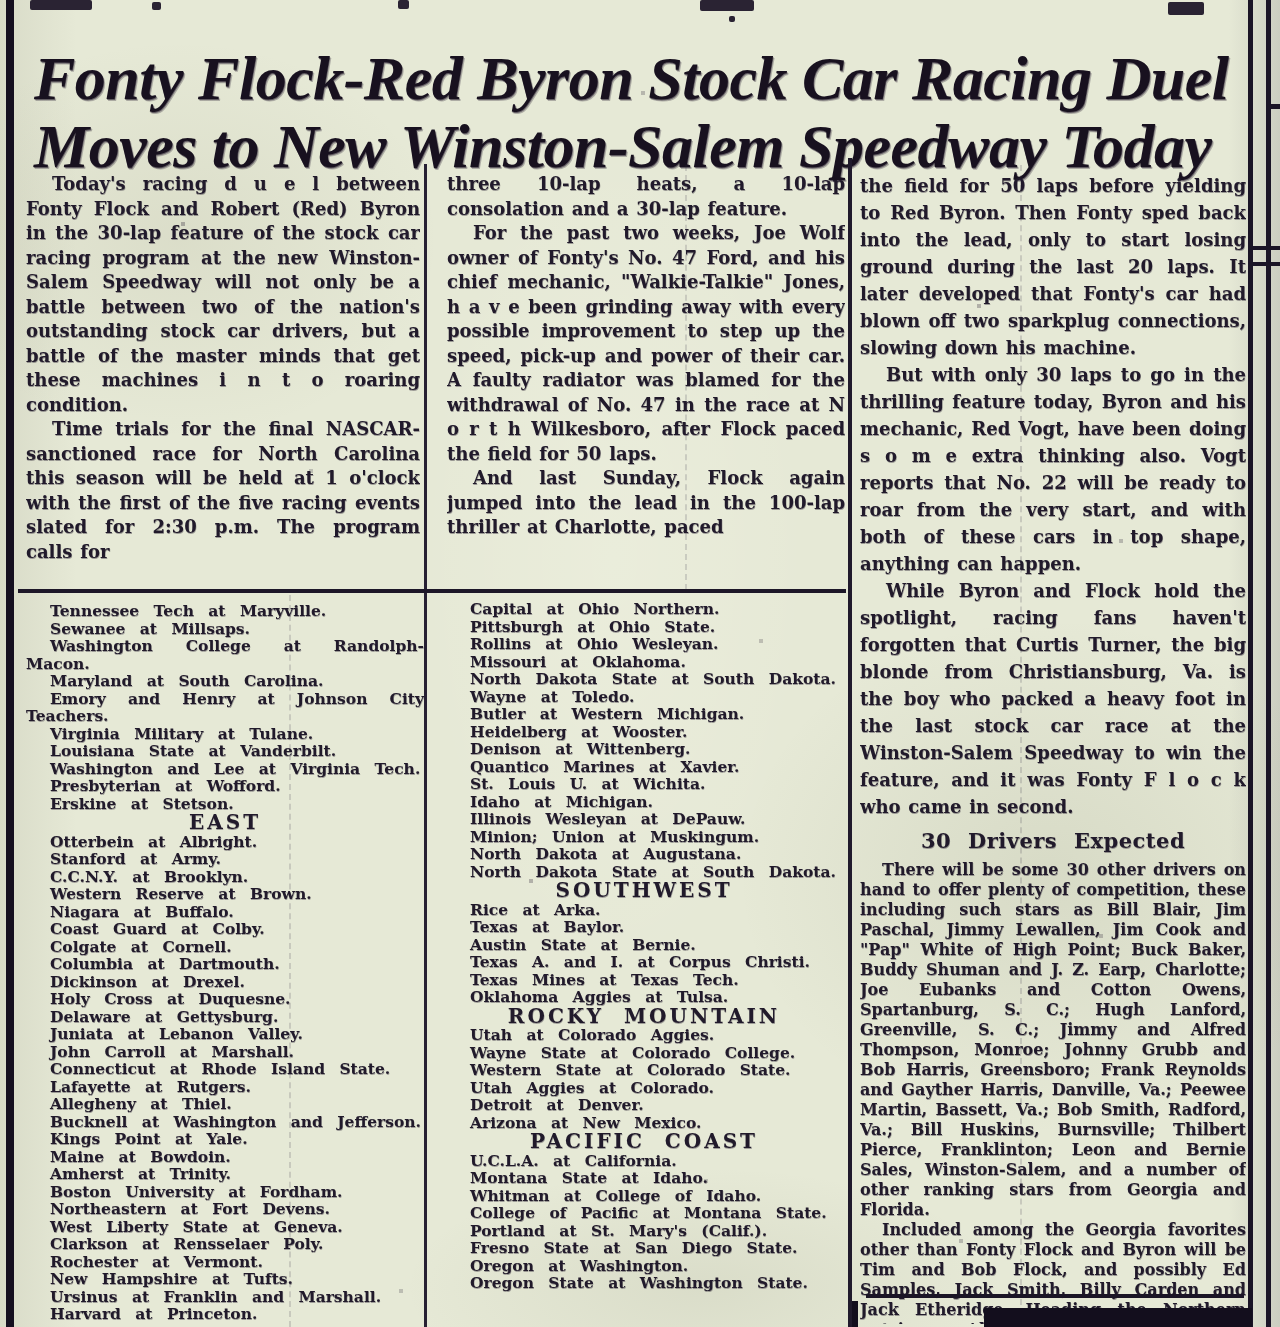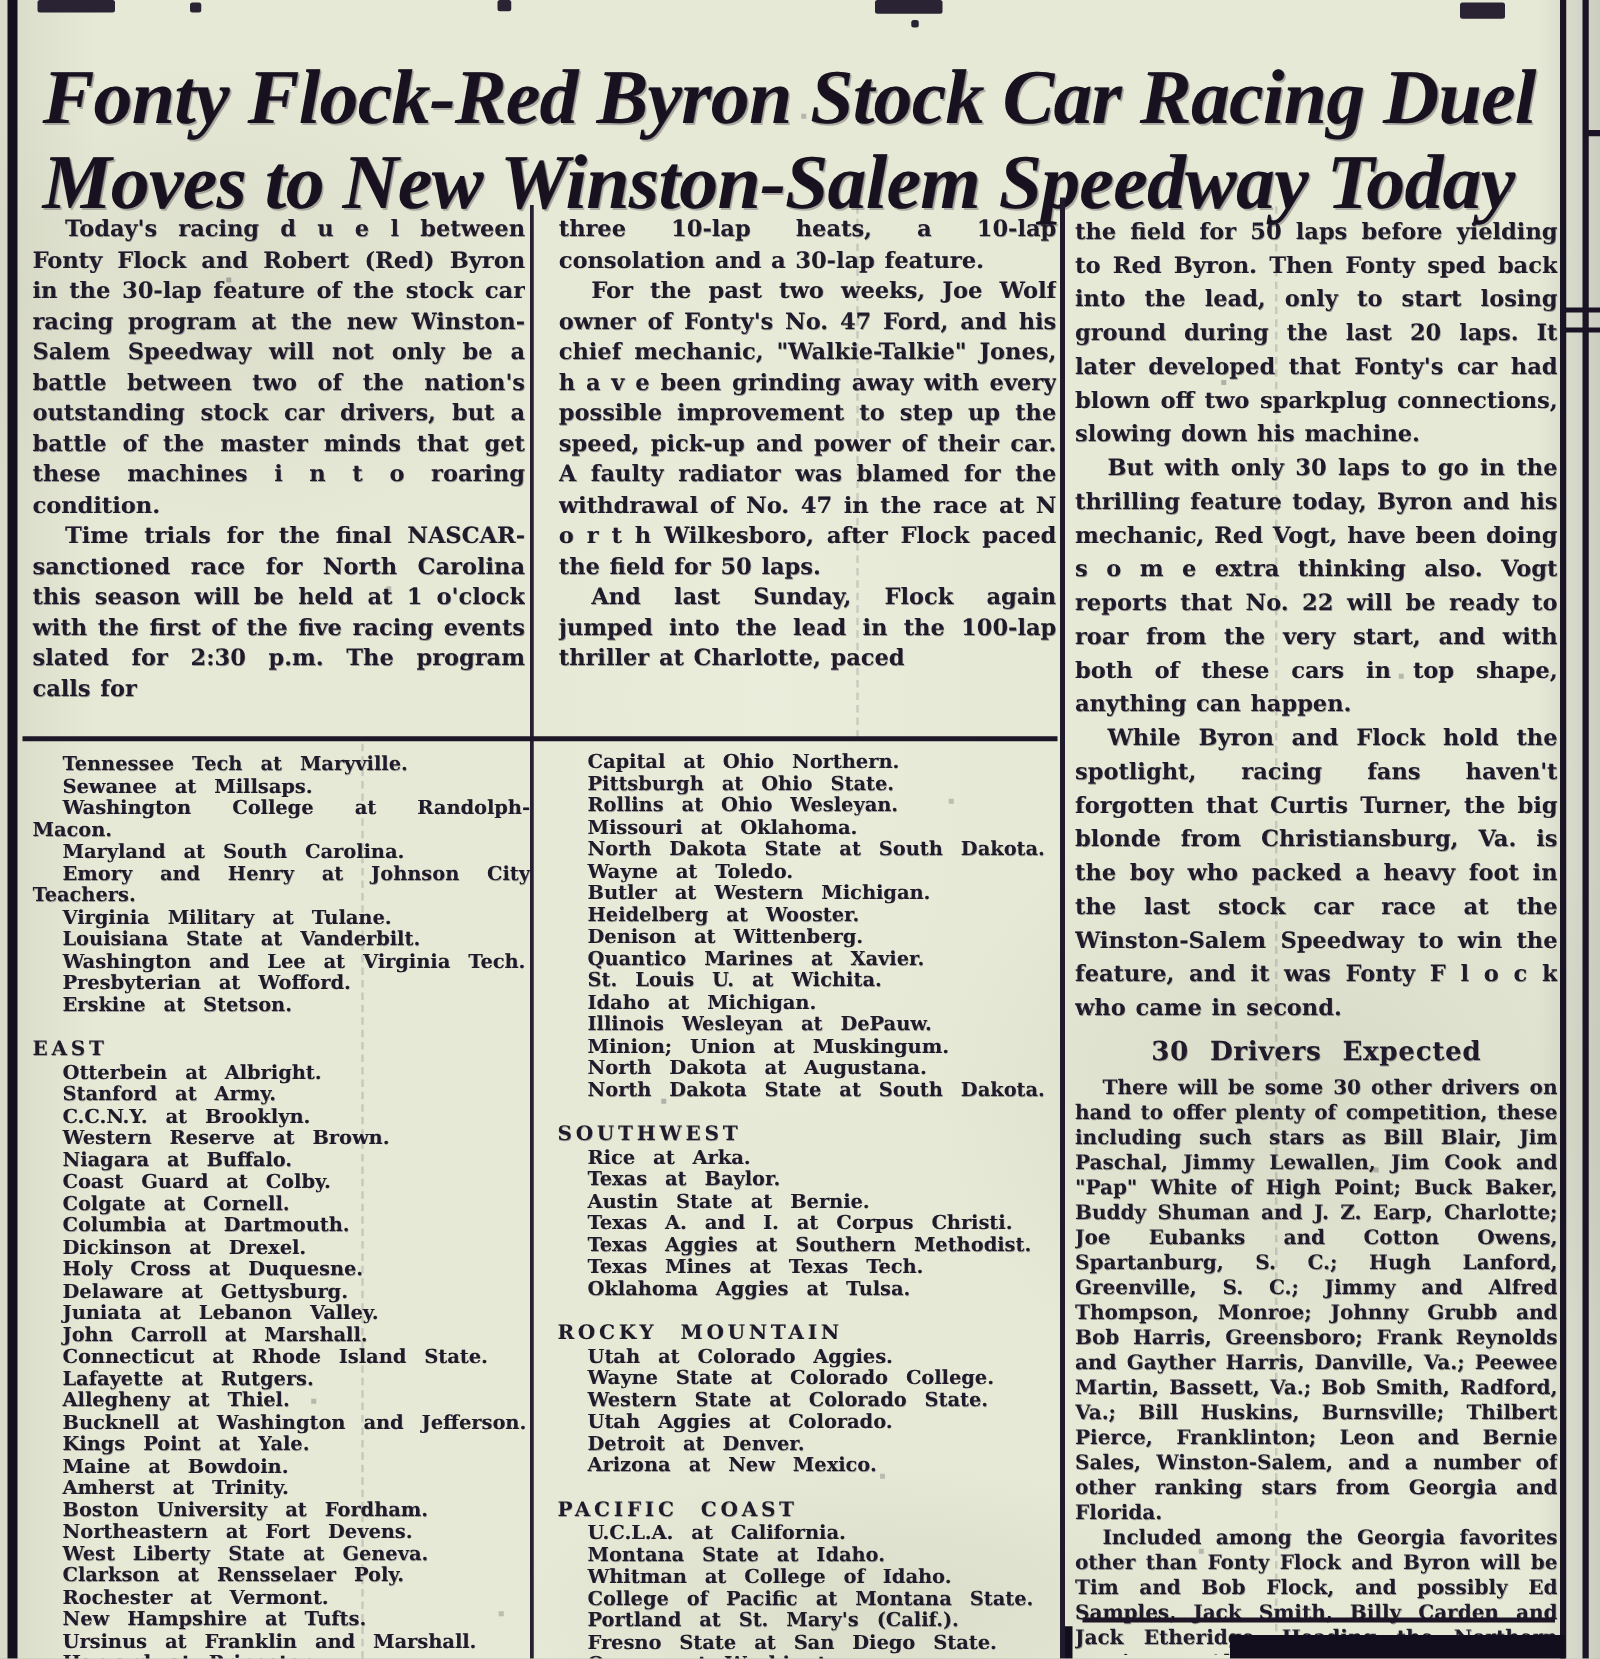--- a/index.html
+++ b/index.html
@@ -59,22 +59,22 @@
     font-size:15.5px;line-height:17.5px;font-weight:bold;
     text-align:justify;word-spacing:9px;
     color:#211a2b;
     text-shadow:0.4px 0.5px 0 rgba(28,20,40,0.36);
     overflow:hidden;
   }
   #list-left{left:26px;top:602px;width:398px;height:725px;}
   #list-mid{left:446px;top:600px;width:396px;height:727px;}
   .game-line{text-indent:24px;}
   .list-header{
-    text-indent:0;font-size:16px;
-    letter-spacing:3px;word-spacing:10px;margin:18px 0 1px 0;
+    text-align:center;text-indent:0;font-size:20px;
+    letter-spacing:3px;word-spacing:10px;margin:2px 0 1px 0;
   }
   
   .br-thin{left:866px;top:1294px;width:378px;height:4px;background:#1b1526;}
   .br-bar{left:984px;top:1308px;width:268px;height:19px;background:#130e1d;}
   .br-stub{left:852px;top:1301px;width:6px;height:26px;background:#130e1d;}
   
   .frag{position:absolute;background:#2a2333;border-radius:2px;}
   .specks{
     position:absolute;left:0;top:0;width:2px;height:2px;background:transparent;
     box-shadow:
@@ -192,21 +192,20 @@
         <div class="game-line">Minion; Union at Muskingum.</div>
         <div class="game-line">North Dakota at Augustana.</div>
         <div class="game-line">North Dakota State at South Dakota.</div>
       </div>
     <div class="list-header">SOUTHWEST</div>
     <div>
         <div class="game-line">Rice at Arka.</div>
         <div class="game-line">Texas at Baylor.</div>
         <div class="game-line">Austin State at Bernie.</div>
         <div class="game-line">Texas A. and I. at Corpus Christi.</div>
-        <div class="game-line">Texas Aggies at Southern Methodist.</div>
         <div class="game-line">Texas Mines at Texas Tech.</div>
         <div class="game-line">Oklahoma Aggies at Tulsa.</div>
       </div>
     <div class="list-header">ROCKY MOUNTAIN</div>
     <div>
         <div class="game-line">Utah at Colorado Aggies.</div>
         <div class="game-line">Wayne State at Colorado College.</div>
         <div class="game-line">Western State at Colorado State.</div>
         <div class="game-line">Utah Aggies at Colorado.</div>
         <div class="game-line">Detroit at Denver.</div>

